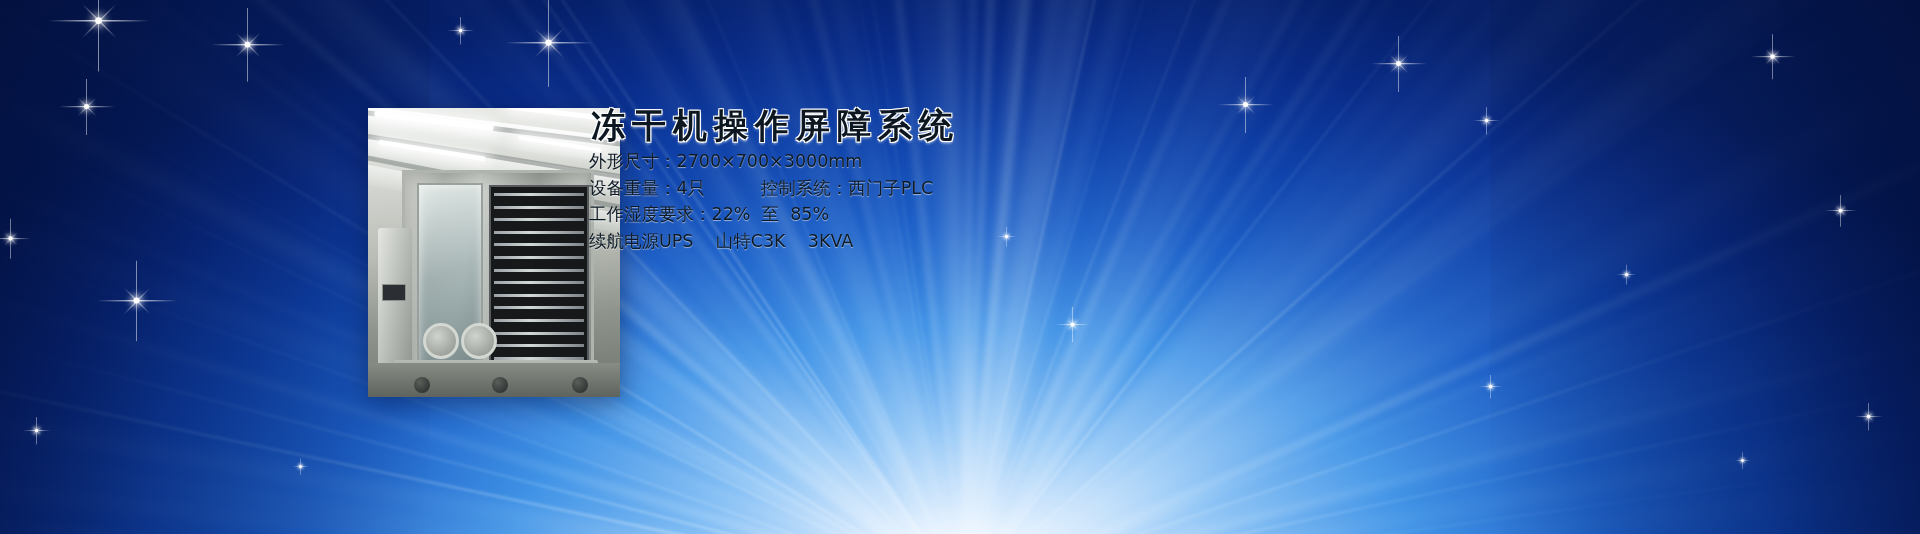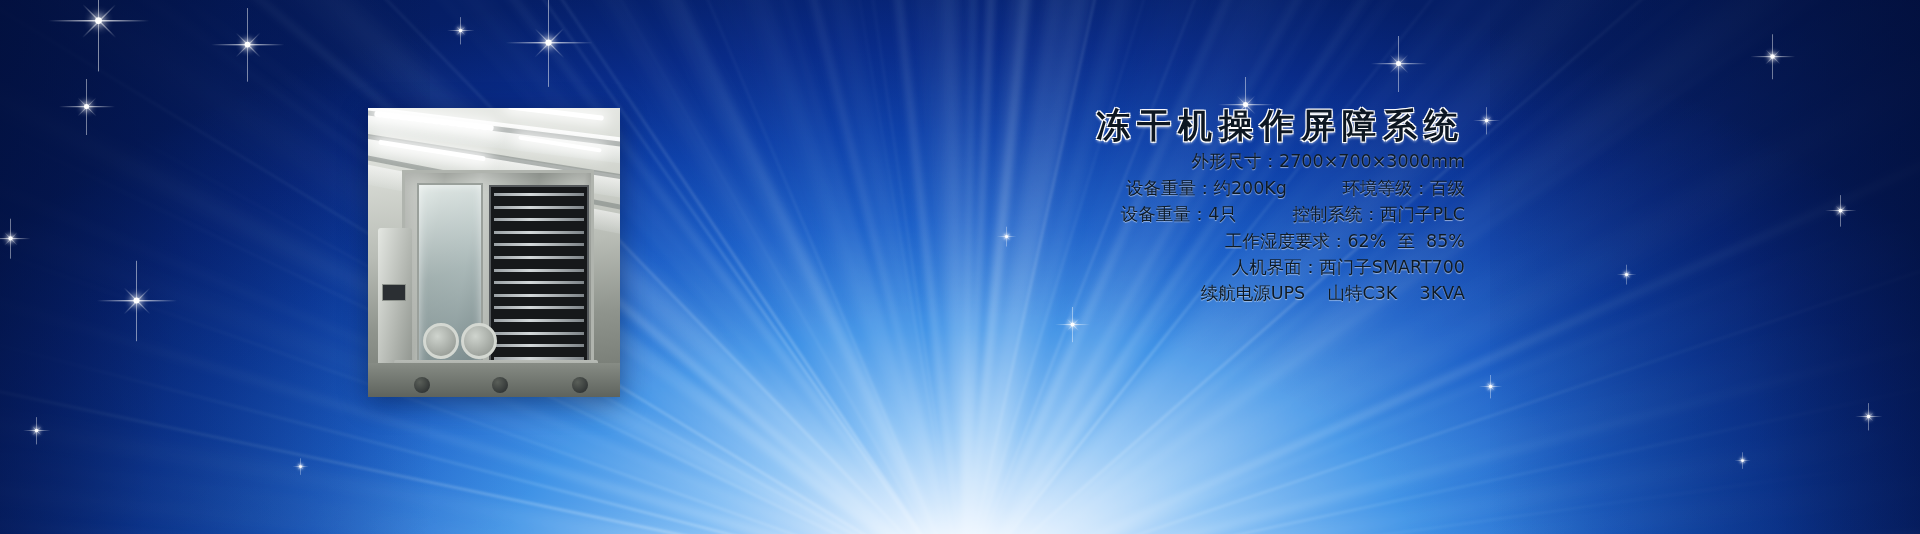--- a/index.html
+++ b/index.html
@@ -212,24 +212,23 @@
     position: absolute;
     bottom: 4px;
     width: 16px; height: 16px;
     border-radius: 50%;
     background: radial-gradient(circle at 35% 32%, #5a5f59, #24282a);
   }
 
   
   #text-block {
     position: absolute;
-    left: 605px;
+    left: 589px;
     top: 106px;
     width: 860px;
-    text-align: right;
   }
   #product-title {
     font-family: "DejaVu Serif", "Liberation Serif", serif;
     font-size: 34px;
     font-weight: 700;
     letter-spacing: 7px;
     color: #0d1722;
     line-height: 1.12;
     margin: 0 0 9px 2px;
     text-shadow:
@@ -534,21 +533,19 @@
     <div class="floor"></div>
     <div class="caster" style="left:46px;"></div>
     <div class="caster" style="left:124px;"></div>
     <div class="caster" style="left:204px;"></div>
   </div>
 
   <div id="text-block">
     <h1 id="product-title">冻干机操作屏障系统</h1>
     <div id="spec-list">
         <p class="spec-line">外形尺寸：2700×700×3000mm</p>
-        <p class="spec-line">设备重量：约200Kg          环境等级：百级</p>
         <p class="spec-line">设备重量：4只          控制系统：西门子PLC</p>
-        <p class="spec-line">工作湿度要求：62%  至  85%</p>
-        <p class="spec-line tight">人机界面：西门子SMART700</p>
+        <p class="spec-line">工作湿度要求：22%  至  85%</p>
         <p class="spec-line tight">续航电源UPS    山特C3K    3KVA</p>
       </div>
   </div>
 
 </div>
 
 </body></html>

